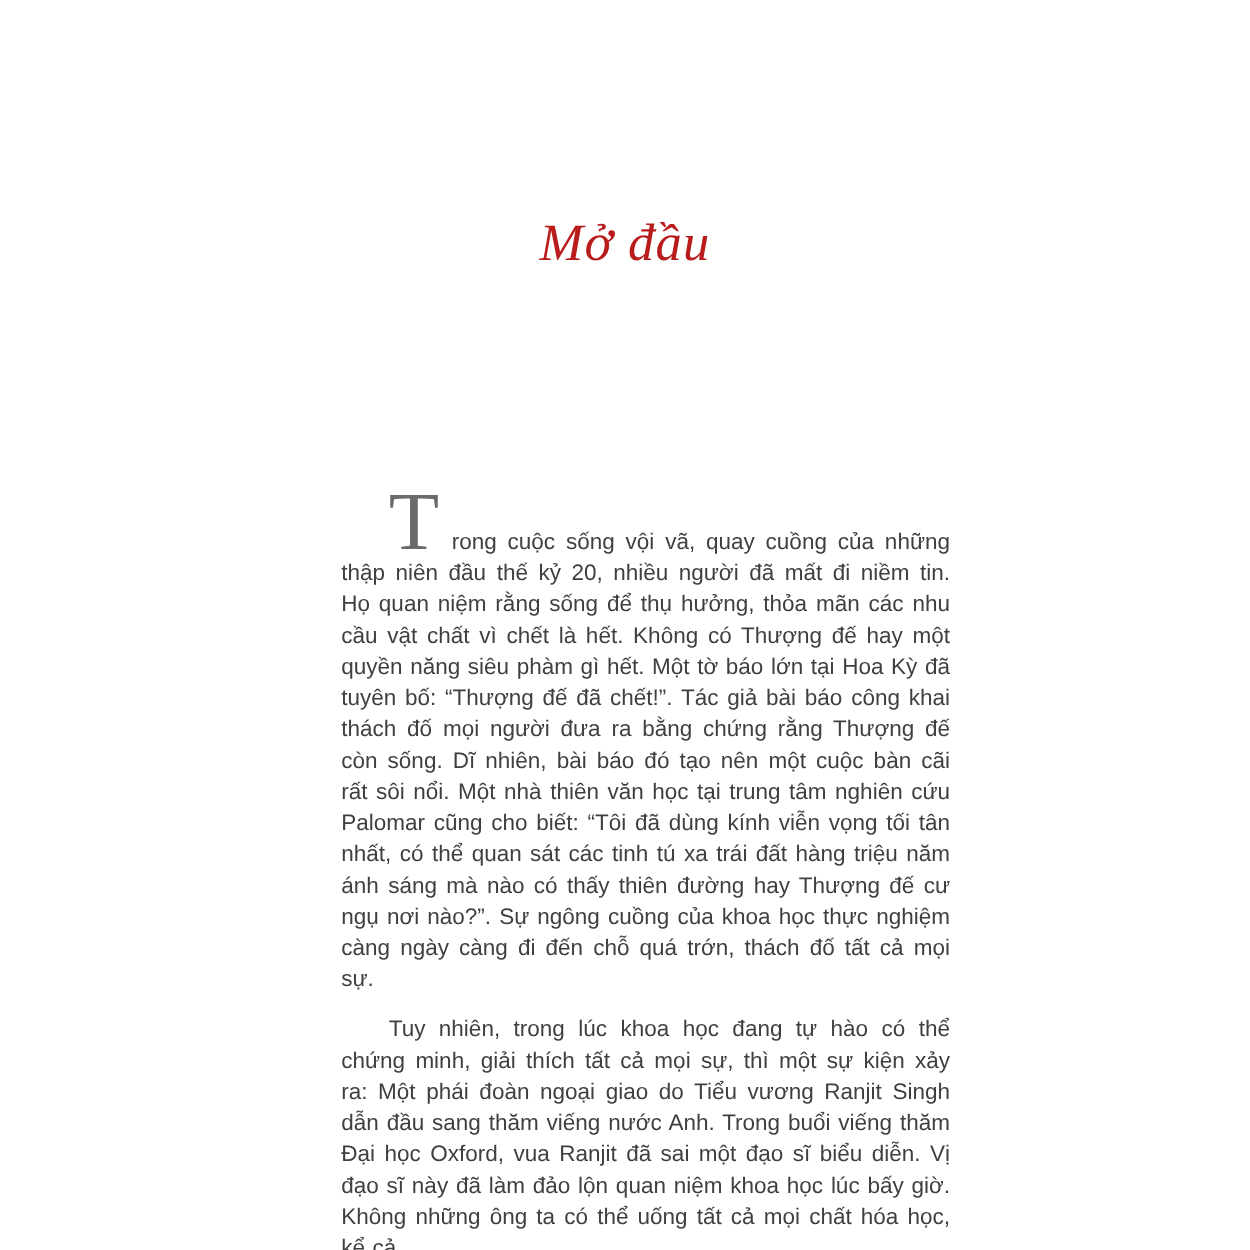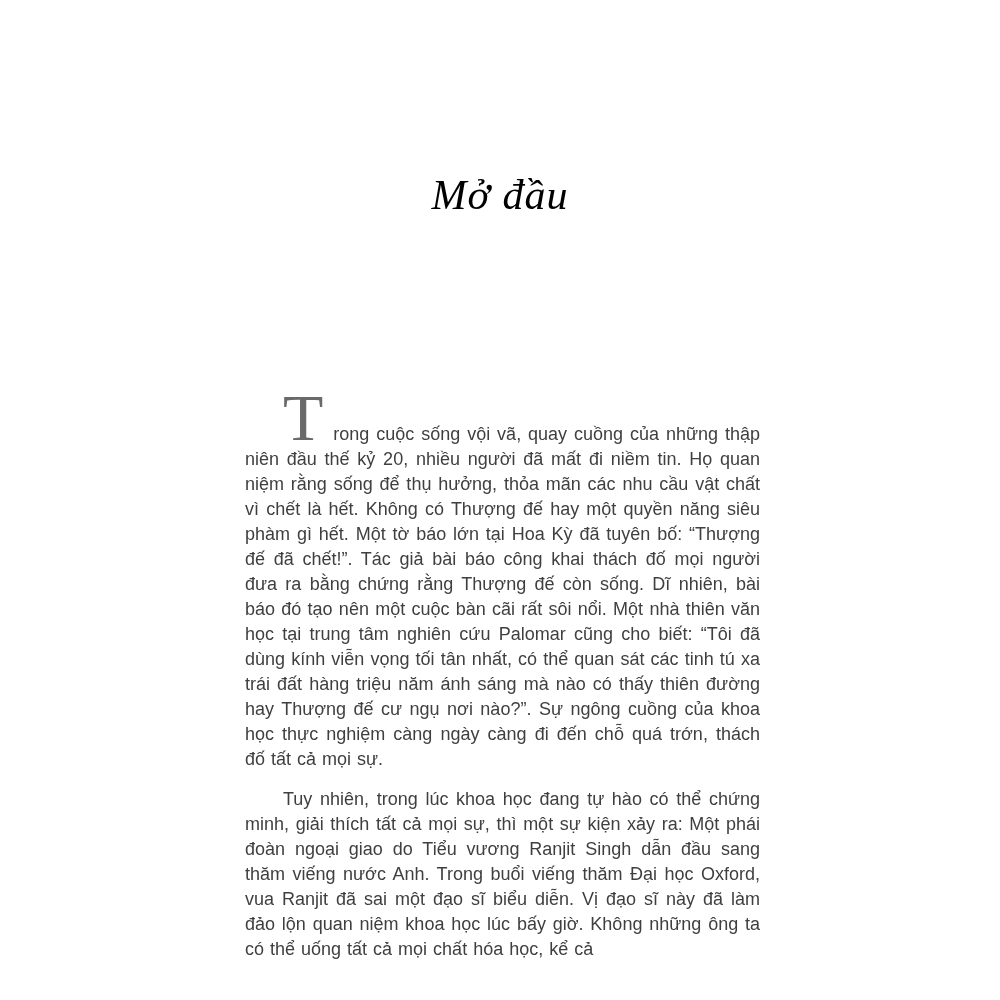--- a/index.html
+++ b/index.html
@@ -18,37 +18,38 @@
   .chapter-title {
     margin: 0;
     padding-top: 172px;
     text-align: center;
     font-family: "Liberation Serif", serif;
     font-style: italic;
     font-weight: 500;
     font-size: 42px;
     line-height: 46px;
     letter-spacing: 1px;
-    color: #000000;
+    color: #b91c1c;
   }
   .text-block {
     width: 515px;
     margin-left: 245px;
     margin-top: 200px;
   }
   p.para {
     margin: 0;
     font-size: 18px;
     line-height: 25px;
     text-align: justify;
     color: #3f3f3f;
     word-spacing: 1px;
   }
   p.para.indented {
     text-indent: 38px;
+    margin-left: 28px;
   }
   p.para + p.para {
     margin-top: 15px;
   }
   .drop-cap {
     font-family: "Liberation Serif", serif;
     font-size: 66px;
     line-height: 0;
     color: #6a6a6a;
     margin-right: 10px;

